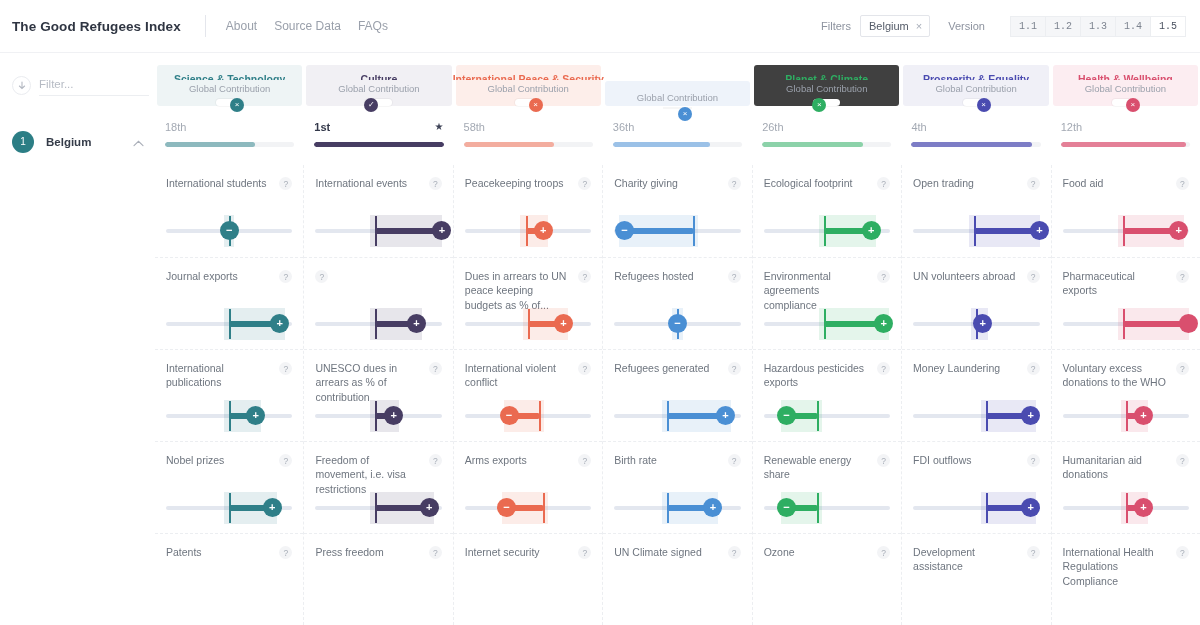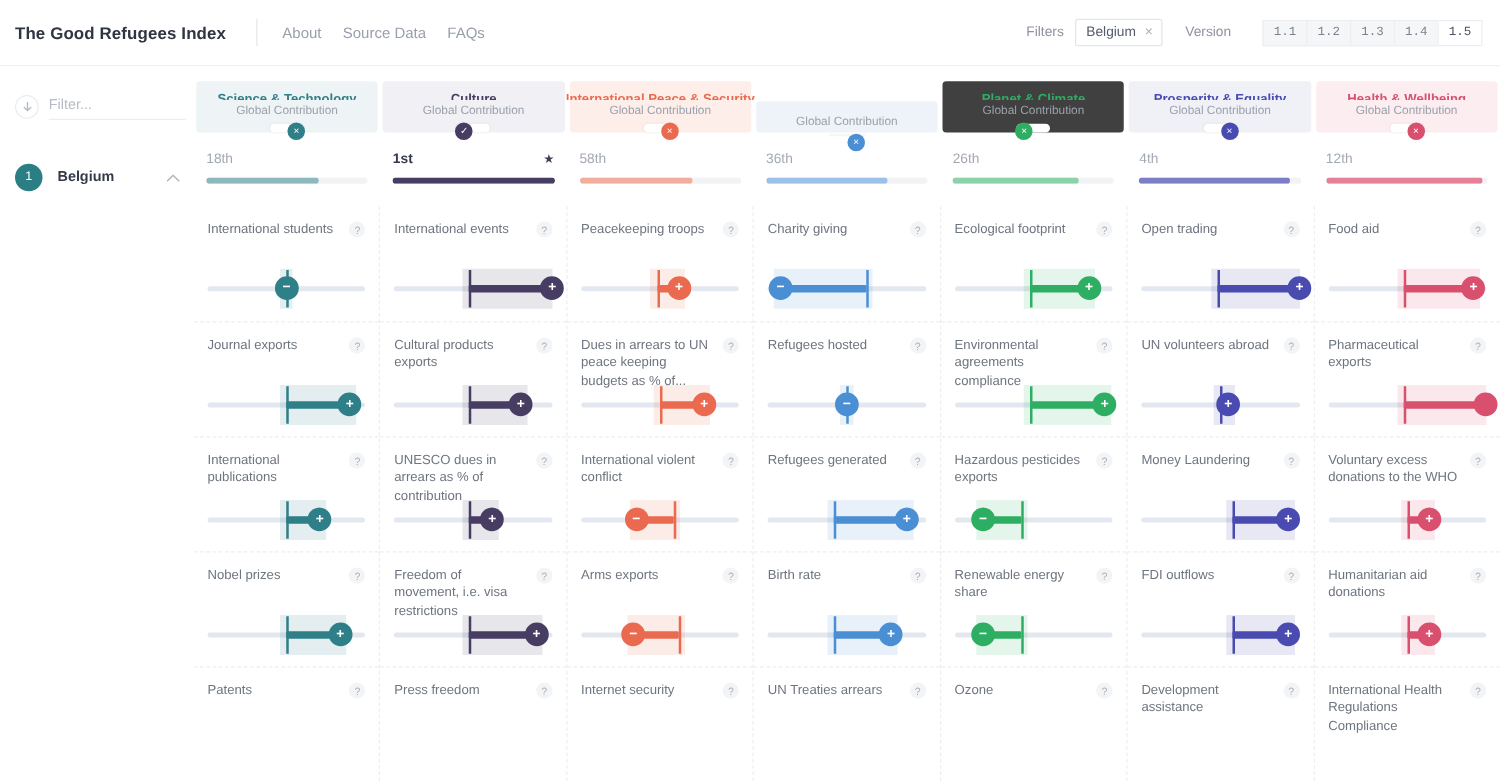--- a/index.html
+++ b/index.html
@@ -390,21 +390,20 @@
             <div class="slider">
               <div class="s-track"></div>
               <div class="s-band" style="left:43%;width:57%;background:#473d63"></div>
               <div class="s-fill" style="left:47%;width:53%;background:#473d63"></div>
               <div class="s-tick" style="left:47%;background:#473d63"></div>
               <div class="s-knob" style="left:calc(100% - 9.5px);background:#473d63">+</div>
             </div>
           </div>
           <div class="ind-cell">
             <div class="ind-head">
-              <div class="ind-name">Cultural products exports</div>
               <div class="q-mark">?</div>
             </div>
             <div class="slider">
               <div class="s-track"></div>
               <div class="s-band" style="left:43%;width:41%;background:#473d63"></div>
               <div class="s-fill" style="left:47%;width:33%;background:#473d63"></div>
               <div class="s-tick" style="left:47%;background:#473d63"></div>
               <div class="s-knob" style="left:calc(80% - 9.5px);background:#473d63">+</div>
             </div>
           </div>
@@ -549,21 +548,21 @@
             <div class="slider">
               <div class="s-track"></div>
               <div class="s-band" style="left:38%;width:44%;background:#4a8fd4"></div>
               <div class="s-fill" style="left:42%;width:36%;background:#4a8fd4"></div>
               <div class="s-tick" style="left:42%;background:#4a8fd4"></div>
               <div class="s-knob" style="left:calc(78% - 9.5px);background:#4a8fd4">+</div>
             </div>
           </div>
           <div class="ind-cell">
             <div class="ind-head">
-              <div class="ind-name">UN Treaties arrears</div>
+              <div class="ind-name">UN Climate signed</div>
               <div class="q-mark">?</div>
             </div>
           </div>
         </div>
         <div class="ind-col">
           <div class="ind-cell">
             <div class="ind-head">
               <div class="ind-name">Ecological footprint</div>
               <div class="q-mark">?</div>
             </div>

